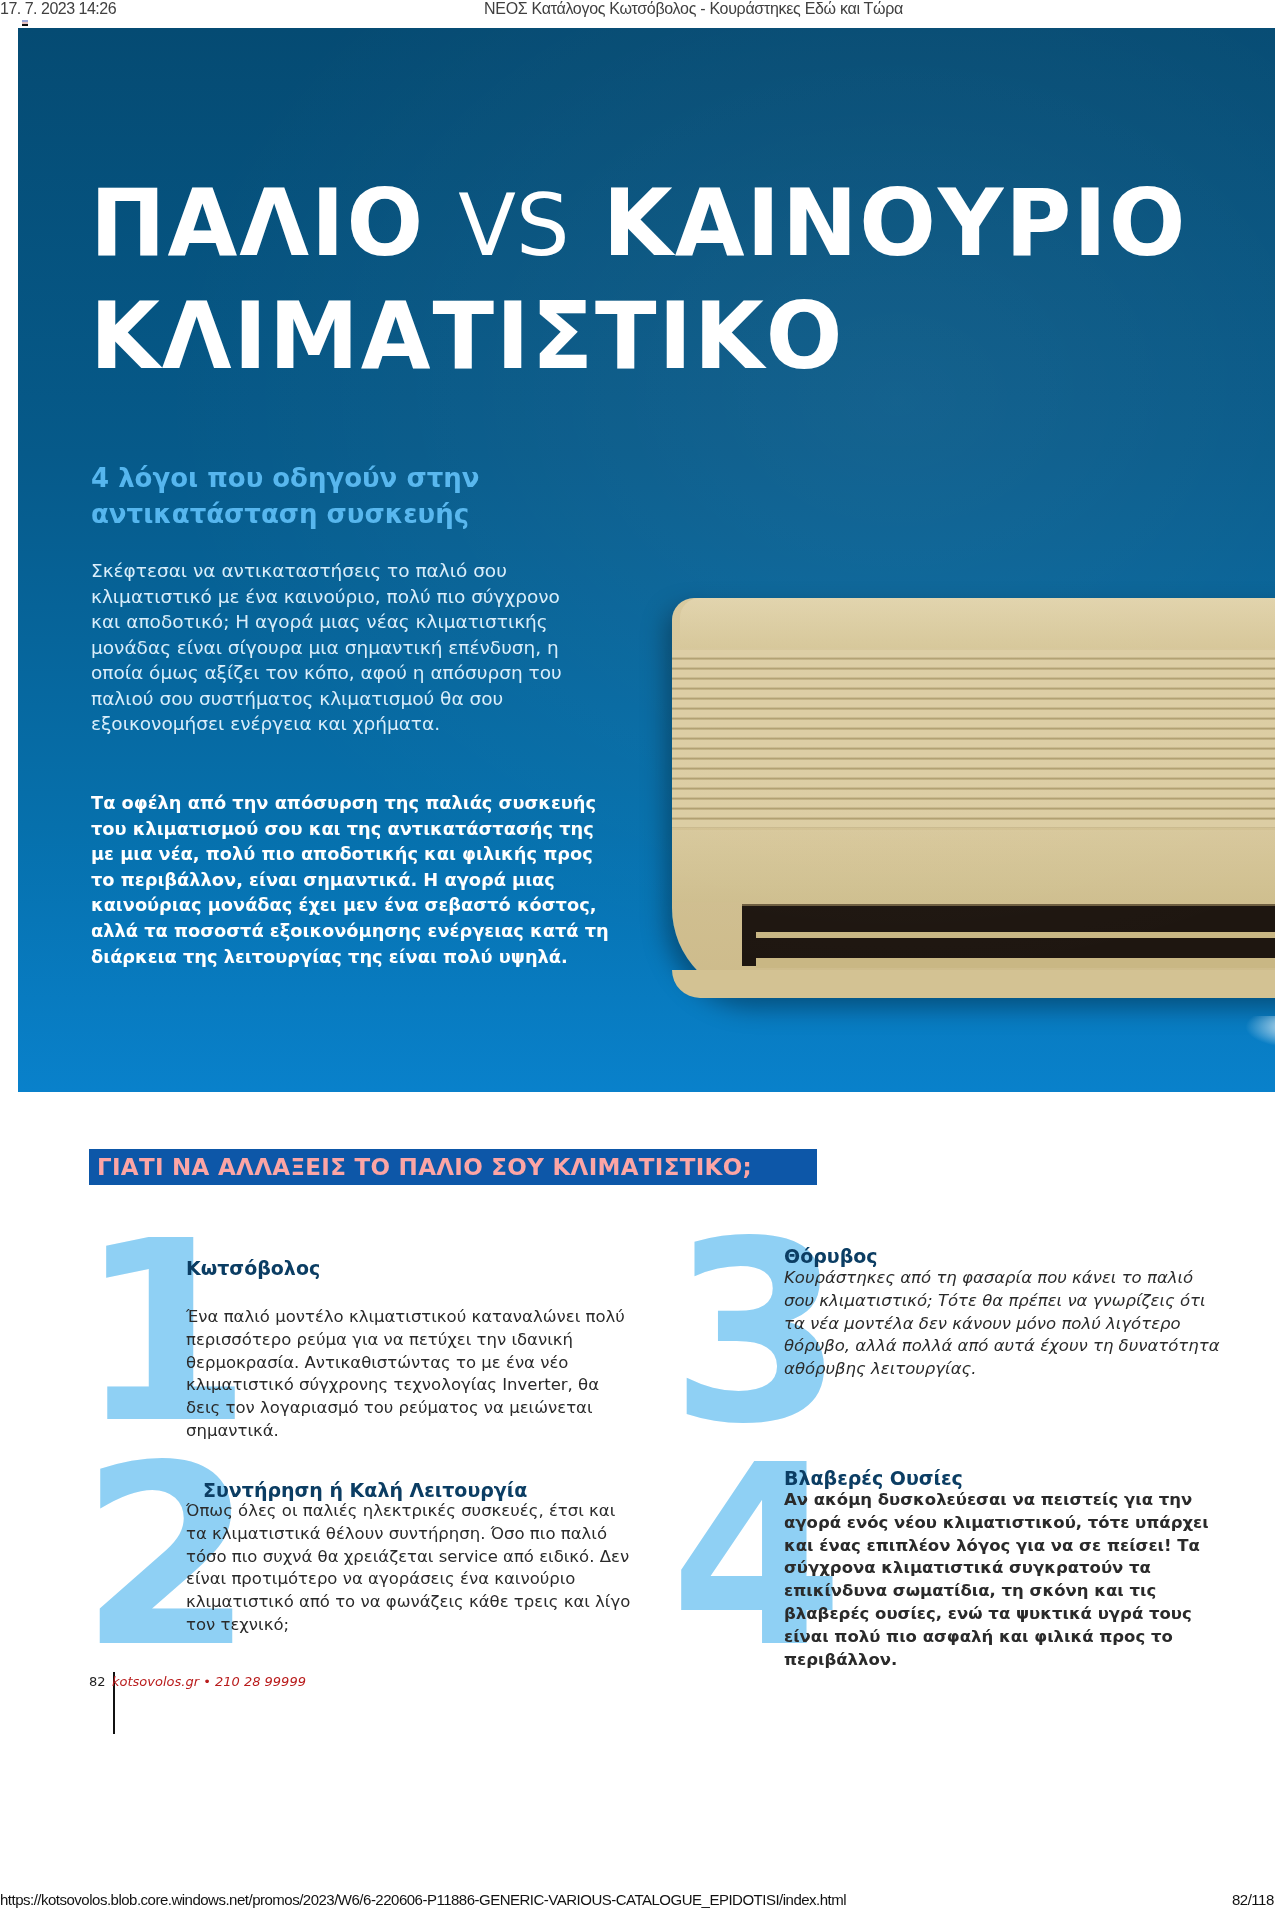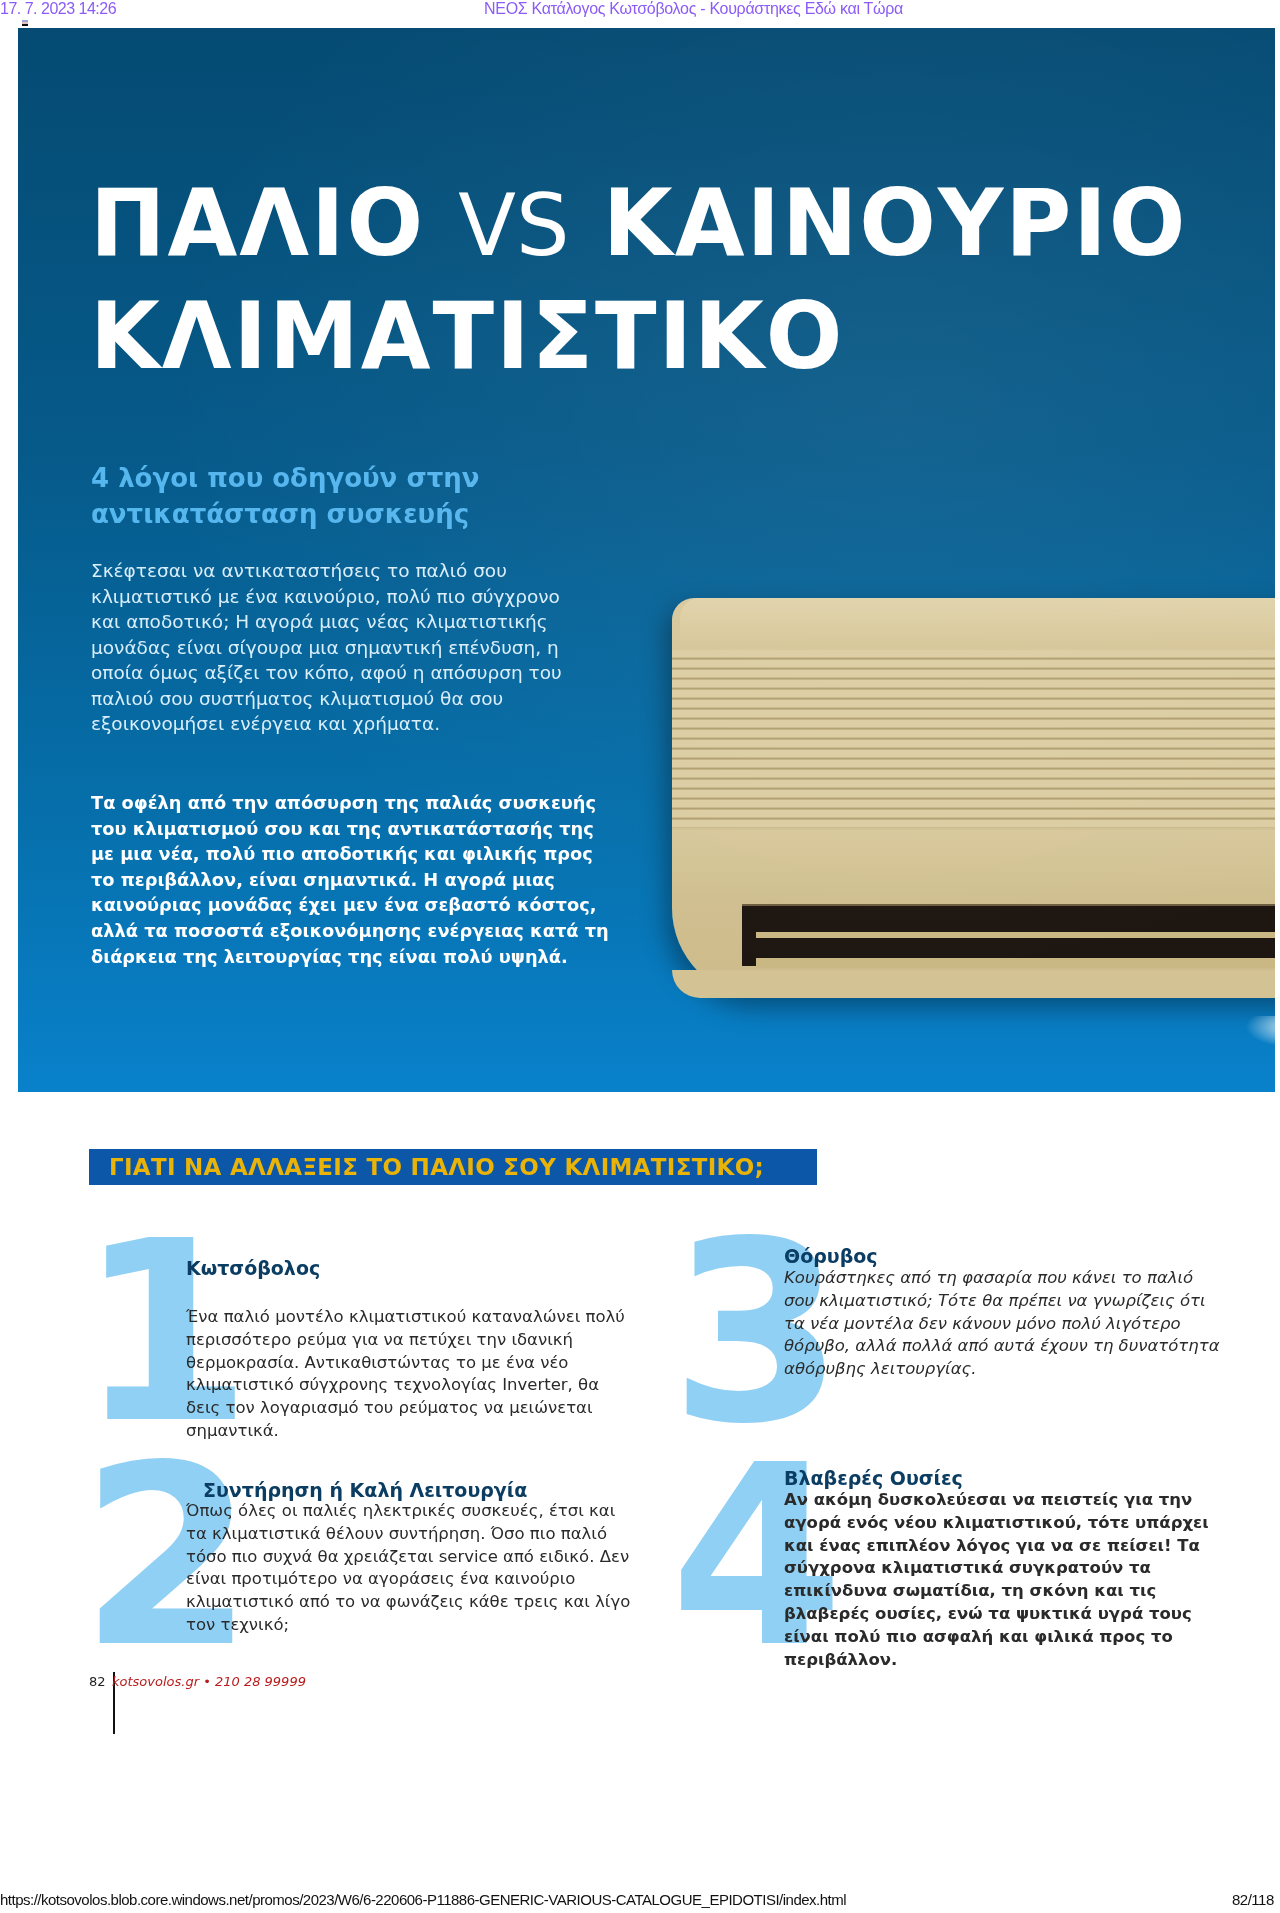--- a/index.html
+++ b/index.html
@@ -1,19 +1,19 @@
 <!DOCTYPE html>
 <html><head>
 <meta charset="utf-8">
 <style>
   * { box-sizing: border-box; margin: 0; padding: 0; }
   html, body { width: 1280px; height: 1913px; background: #ffffff; overflow: hidden; }
   body { position: relative; font-family: "Liberation Sans", sans-serif; color: #222; }
 
-  .print-header { position: absolute; top: 0; left: 0; width: 1280px; height: 22px; font-family: "Liberation Sans", sans-serif; font-size: 16px; color: #8b5cf6; }
+  .print-header { position: absolute; top: 0; left: 0; width: 1280px; height: 22px; font-family: "Liberation Sans", sans-serif; font-size: 16px; color: #404040; }
   .print-header .date { position: absolute; left: 0; top: 0; letter-spacing: -0.5px; }
   .print-header .title { position: absolute; left: 484px; top: 0; letter-spacing: -0.3px; }
   .hdr-mark { position: absolute; left: 22px; top: 20px; width: 6px; height: 7px; }
   .hdr-mark span { display: block; height: 2px; }
 
   .page-footer { position: absolute; left: 0; top: 1891px; width: 1280px; font-size: 15px; color: #111; letter-spacing: -0.5px; }
   .page-footer .url { position: absolute; left: 0; top: 0; }
   .page-footer .pages { position: absolute; left: 1232px; top: 0; }
 
   .hero { position: absolute; left: 18px; top: 28px; width: 1257px; height: 1064px; overflow: hidden;
@@ -35,21 +35,21 @@
   .ac-grille { position: absolute; left: 0; top: 52px; right: 0; height: 178px;
     background: repeating-linear-gradient(180deg, #dccda3 0px, #dccda3 7px, #b7a679 8px, #a99868 9px, #dccda3 10px); }
   .ac-panel { position: absolute; left: 0; top: 232px; right: 0; height: 72px; background: linear-gradient(180deg, #d8c89c, #cfbf8f); }
   .ac-vent { position: absolute; left: 70px; top: 306px; right: 0; height: 62px; background: #1e1610; border-top: 2px solid #6e5e40; }
   .ac-louver { position: absolute; left: 84px; right: 0; height: 6px; background: #c9b784; }
   .ac-louver.l1 { top: 334px; }
   .ac-louver.l2 { top: 360px; height: 10px; }
   .ac-bottom { position: absolute; left: 0; top: 372px; right: 0; height: 28px; background: #d3c293; border-radius: 0 0 0 90px; }
   .ac-glint { position: absolute; right: 0; top: 432px; width: 70px; height: 36px; background: radial-gradient(ellipse at 90% 30%, rgba(255,255,255,0.95), rgba(255,255,255,0) 60%); }
 
-  .why-banner { position: absolute; left: 89px; top: 1149px; width: 728px; height: 36px; background: #0d57a8; color: #eab308; font-family: "DejaVu Sans", sans-serif; font-weight: bold; font-size: 23px; line-height: 36px; padding-left: 20px; letter-spacing: 0.3px; white-space: nowrap; overflow: hidden; }
+  .why-banner { position: absolute; left: 89px; top: 1149px; width: 728px; height: 36px; background: #0d57a8; color: #fca5a5; font-family: "DejaVu Sans", sans-serif; font-weight: bold; font-size: 23px; line-height: 36px; padding-left: 8px; letter-spacing: 0.3px; white-space: nowrap; overflow: hidden; }
 
   .reason { position: absolute; }
   .reason .numeral { position: absolute; color: #8fd0f4; font-family: "DejaVu Sans", sans-serif; font-weight: bold; font-size: 250px; line-height: 1; }
   .reason .r-title { position: absolute; color: #0b3d63; font-family: "DejaVu Sans", sans-serif; font-weight: bold; font-size: 19px; line-height: 24px; white-space: nowrap; }
   .reason .r-text { position: absolute; color: #2a2a2a; font-family: "DejaVu Sans", sans-serif; font-size: 16.5px; line-height: 22.8px; }
 
   .r1 { left: 80px; top: 1236px; }
   .r1 .numeral { left: -2px; top: -28px; }
   .r1 .r-title { left: 106px; top: 20px; }
   .r1 .r-text { left: 106px; top: 42px; width: 440px; margin-top: 28px; }

